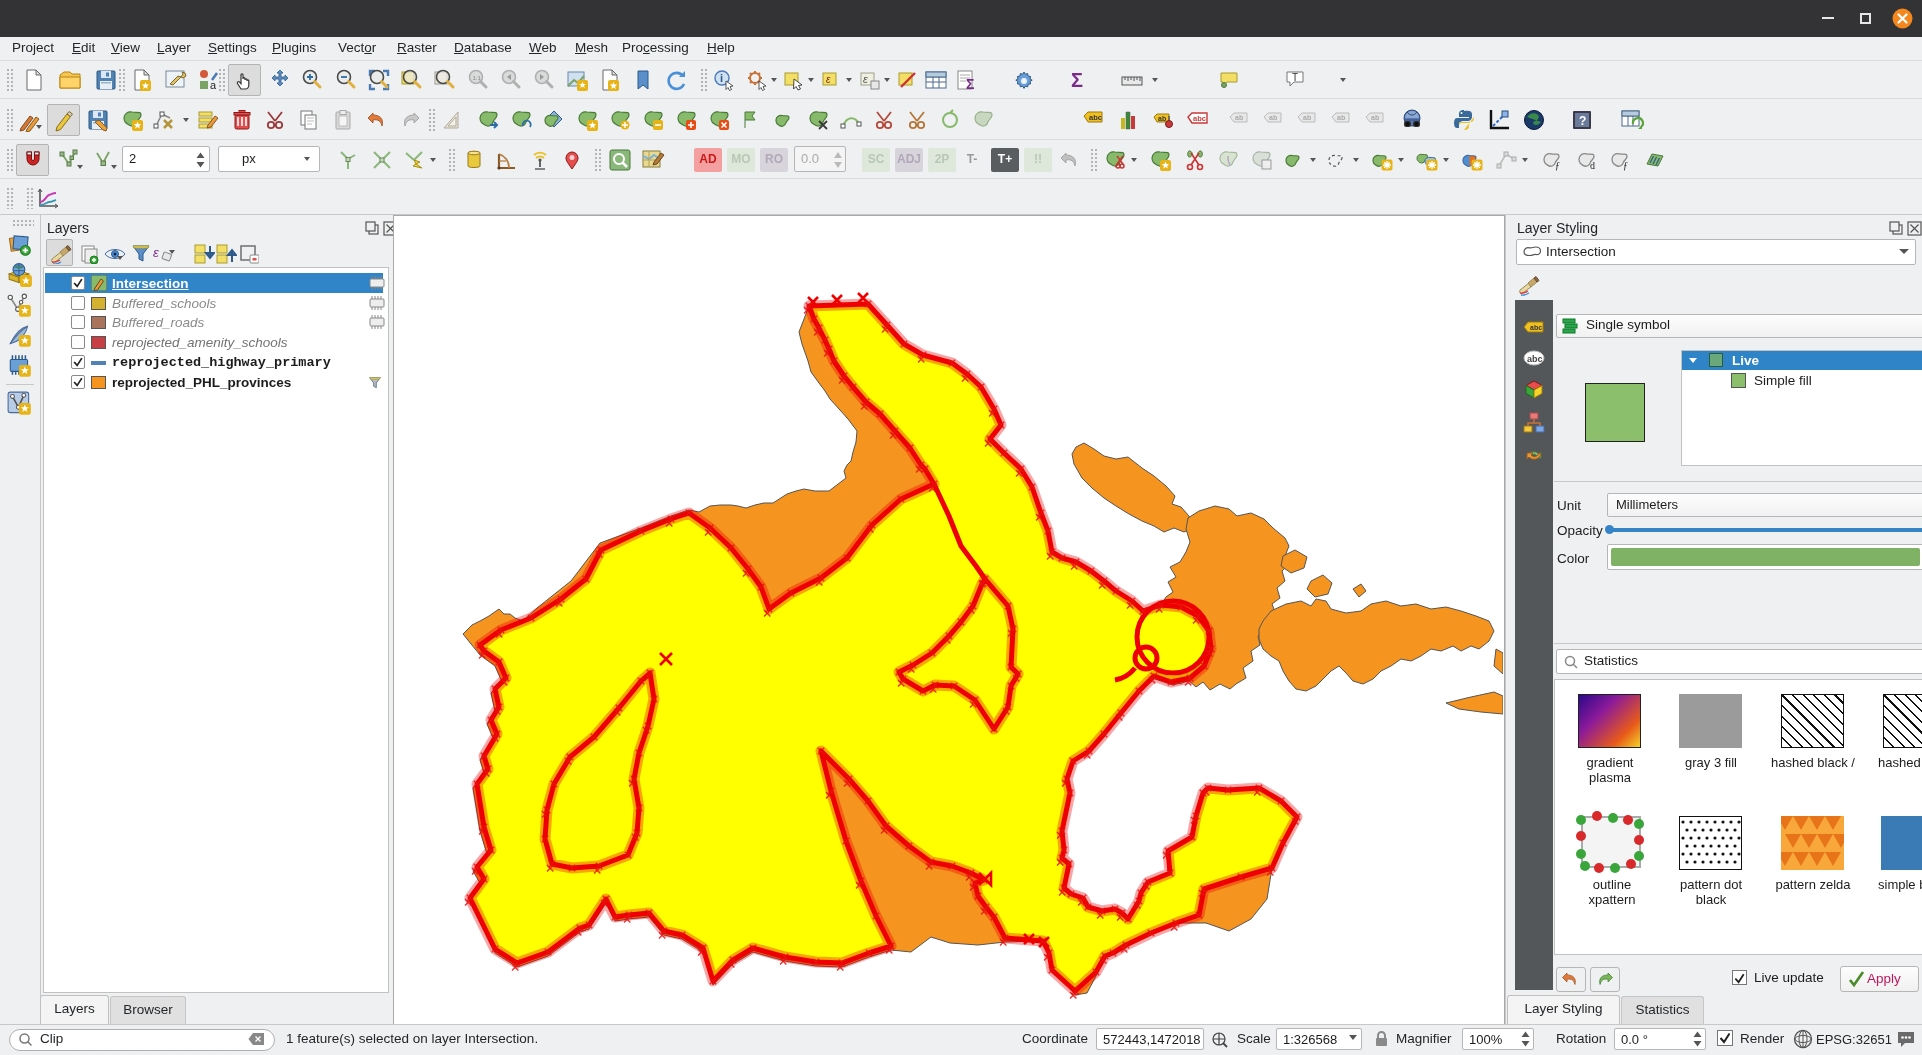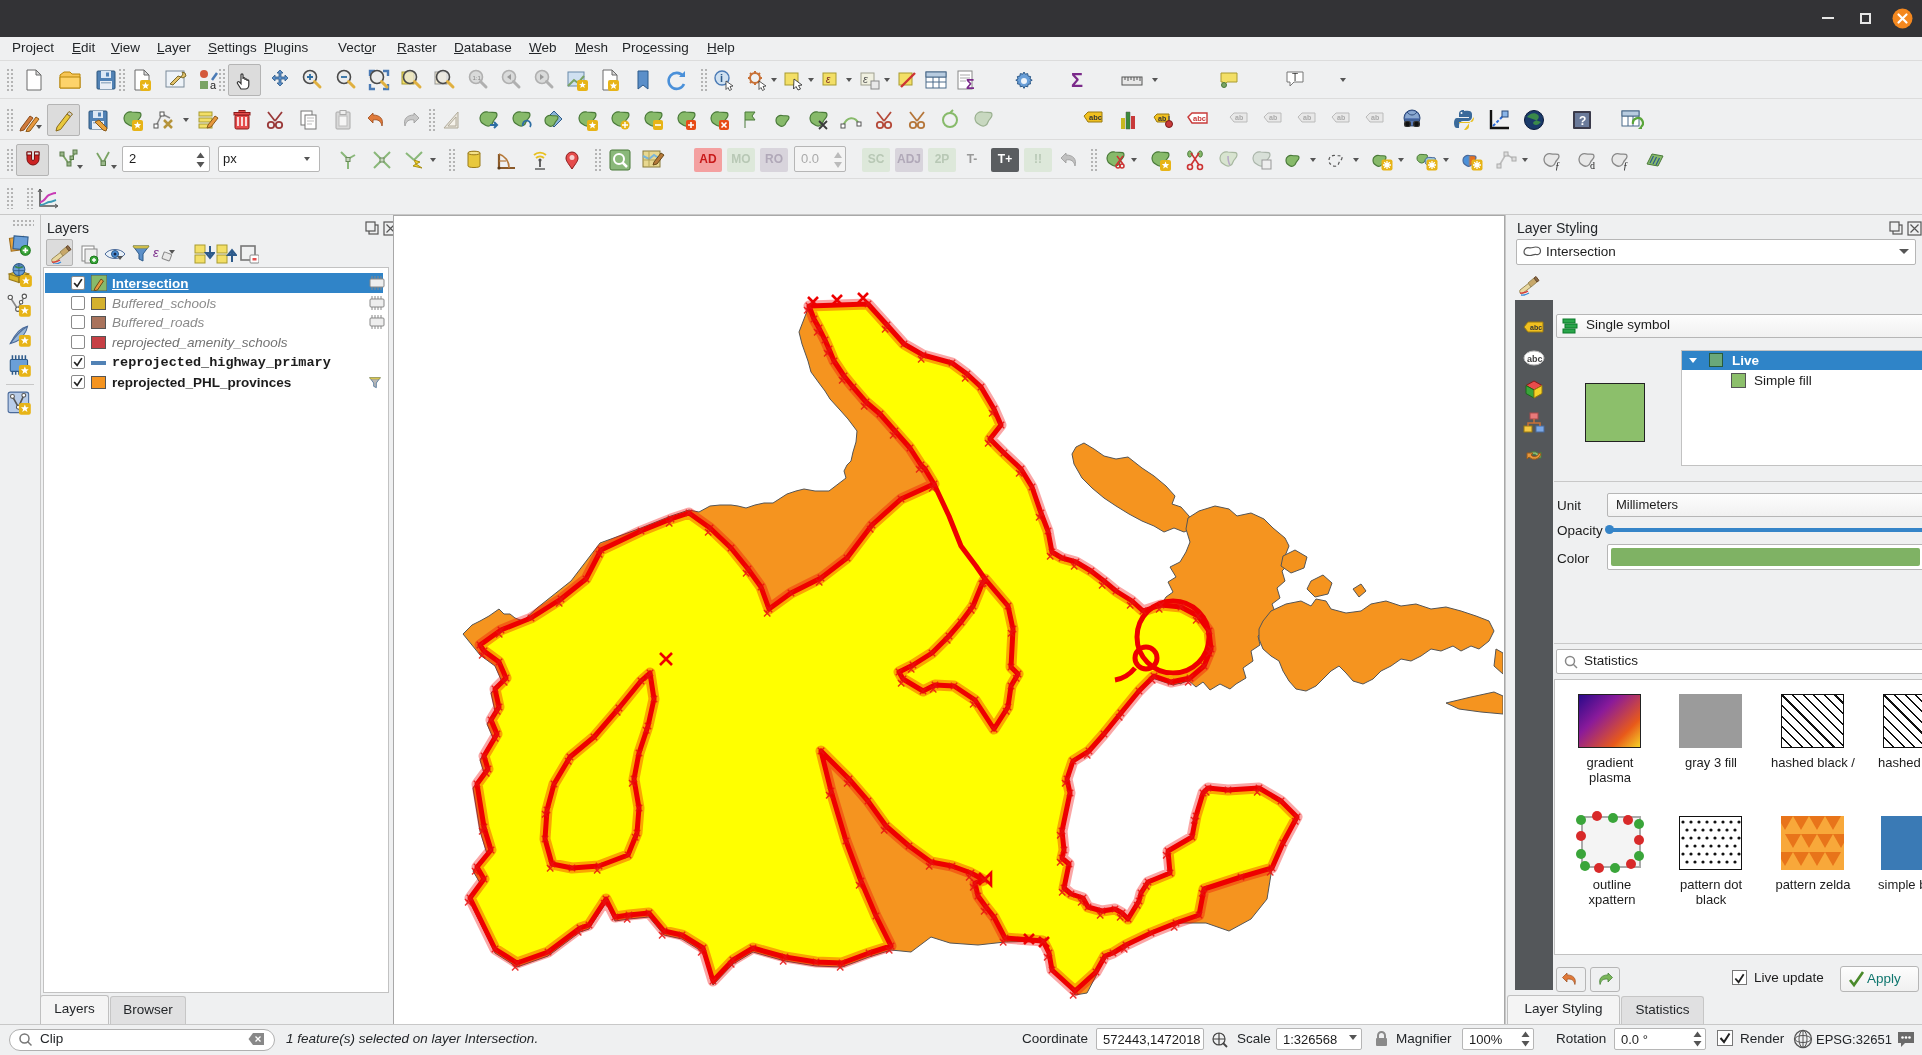--- a/index.html
+++ b/index.html
@@ -43,21 +43,21 @@
     <path d="M6.5 6.5 L14.5 14.5 M14.5 6.5 L6.5 14.5" stroke="#fff" stroke-width="2.2" stroke-linecap="round"></path>
   </svg>
 </div>
 
 <div id="menubar">
   <span class="mi" style="left:12px">Pro<u>j</u>ect</span>
   <span class="mi" style="left:72px"><u>E</u>dit</span>
   <span class="mi" style="left:111px"><u>V</u>iew</span>
   <span class="mi" style="left:157px"><u>L</u>ayer</span>
   <span class="mi" style="left:208px"><u>S</u>ettings</span>
-  <span class="mi" style="left:264px"><u>P</u>lugins</span>
+  <span class="mi" style="left:272px"><u>P</u>lugins</span>
   <span class="mi" style="left:338px">Vect<u>o</u>r</span>
   <span class="mi" style="left:397px"><u>R</u>aster</span>
   <span class="mi" style="left:454px"><u>D</u>atabase</span>
   <span class="mi" style="left:529px"><u>W</u>eb</span>
   <span class="mi" style="left:575px"><u>M</u>esh</span>
   <span class="mi" style="left:622px">Pro<u>c</u>essing</span>
   <span class="mi" style="left:707px"><u>H</u>elp</span>
 </div>
 
 <div id="toolbars">
@@ -453,21 +453,21 @@
         <rect x="2" y="4" width="4" height="4" fill="#9ab88a" stroke="#5a7a4a"></rect>
         <rect x="9" y="14" width="4" height="4" fill="#9ab88a" stroke="#5a7a4a"></rect>
         <rect x="15" y="2" width="4" height="4" fill="#9ab88a" stroke="#5a7a4a"></rect>
         <rect x="12" y="8" width="3.5" height="3.5" fill="#9ab88a" stroke="#5a7a4a"></rect>
       </svg><div class="ddarrow" style="left:77px;top:25px;"></div><svg class="abs" style="left:92px;top:8px;" width="24" height="24" viewBox="0 0 24 24">
         <path d="M5 5 l6 10 6 -11" fill="none" stroke="#7aa364" stroke-width="1.8"></path>
         <rect x="9" y="13" width="4.5" height="4.5" fill="#9ab88a" stroke="#5a7a4a"></rect>
       </svg><div class="ddarrow" style="left:111px;top:25px;"></div><div class="inputbox" style="left:122px;top:6px;width:88px;height:26px;padding:4px 6px;">2</div><svg class="abs" style="left:194px;top:11px;" width="13" height="18" viewBox="0 0 13 18">
         <path d="M6.5 1.5 l4 5.5 h-8 z" fill="#555"></path>
         <path d="M6.5 16.5 l-4 -5.5 h8 z" fill="#555"></path>
-      </svg><div class="inputbox" style="left:218px;top:6px;width:102px;height:26px;padding:4px 4px;">px</div><div class="ddarrow" style="left:304px;top:17px;"></div><svg class="abs" style="left:336px;top:8px;" width="24" height="24" viewBox="0 0 24 24">
+      </svg><div class="inputbox" style="left:218px;top:6px;width:102px;height:26px;padding:4px 23px;">px</div><div class="ddarrow" style="left:304px;top:17px;"></div><svg class="abs" style="left:336px;top:8px;" width="24" height="24" viewBox="0 0 24 24">
         <g>
           <path d="M12 21 V11 M12 11 L5 4 M12 11 l7 -4" stroke="#8ab87a" stroke-width="2" fill="none"></path>
           <rect x="10" y="9.5" width="4" height="4" fill="#c8d8c0" stroke="#6a8a5a"></rect>
         </g>
       </svg><svg class="abs" style="left:370px;top:8px;" width="24" height="24" viewBox="0 0 24 24">
         <path d="M4 4 L20 20 M20 4 L4 20" stroke="#8ab87a" stroke-width="2"></path>
         <rect x="10" y="10" width="4" height="4" fill="#c8d8c0" stroke="#6a8a5a"></rect>
       </svg><svg class="abs" style="left:402px;top:8px;" width="24" height="24" viewBox="0 0 24 24">
         <path d="M4 5 l8 7 M20 4 l-8 8" stroke="#8ab87a" stroke-width="2"></path>
         <path d="M12 12 l6 2 -4 2 6 4 -9 -2 3 -2 z" fill="#f5d327" stroke="#a8901a"></path>
@@ -1328,40 +1328,40 @@
       <path d="M14 4 l4.5 4.5 -4.5 4.5 v-2.7 c-4.4-.9 -7 .9 -7.9 5.2 c-1.8-6 1.8-9.6 7.9-9.6 z" fill="#7ab55a" stroke="#3a7a2a" stroke-width="0.7"></path>
     </svg>
     <div class="abs" style="left:226px;top:755px;width:15px;height:15px;background:#fff;border:1px solid #777;"><svg width="13" height="13" viewBox="0 0 14 14">
         <path d="M2.5 7 l3.5 4 5.5 -8.5" fill="none" stroke="#222" stroke-width="2"></path>
       </svg></div>
     <div class="abs" style="left:248px;top:755px;font-size:13.5px;color:#1c1c1c;">Live update</div>
     <div class="abs" style="left:334px;top:751px;width:79px;height:26px;border:1px solid #b6b6b6;border-radius:3px;background:linear-gradient(#fdfdfd,#f0f0f0);"></div>
     <svg class="abs" style="left:341px;top:755px;" width="18" height="18" viewBox="0 0 18 18">
       <path d="M3 10 l4 5 L16 2" fill="none" stroke="#4a8a2a" stroke-width="2.6"></path>
     </svg>
-    <div class="abs" style="left:361px;top:756px;font-size:13.5px;color:#0f766e;">Apply</div>
+    <div class="abs" style="left:361px;top:756px;font-size:13.5px;color:#be185d;">Apply</div>
 </div>
 
 <div class="tab-active" style="left:40px; top:995px; width:69px; height:29px; padding-top:5px; z-index:5;">Layers</div>
 <div class="tab-idle" style="left:110px; top:996px; width:76px; height:28px; padding-top:5px; z-index:5;">Browser</div>
 <div class="tab-active" style="left:1507px; top:995px; width:113px; height:29px; padding-top:5px; z-index:5;">Layer Styling</div>
 <div class="tab-idle" style="left:1621px; top:996px; width:83px; height:28px; padding-top:5px; z-index:5;">Statistics</div>
 
 <div id="statusbar">
     <div class="abs" style="left:9px;top:4px;width:266px;height:22px;background:#fff;border:1px solid #b0b0b0;border-radius:11px;"></div>
     <svg class="abs" style="left:18px;top:7px;" width="15" height="15" viewBox="0 0 15 15">
       <circle cx="6.5" cy="6.5" r="4.5" fill="none" stroke="#777" stroke-width="1.5"></circle>
       <path d="M9.5 9.5 l4 4" stroke="#777" stroke-width="1.5"></path>
     </svg>
     <div class="abs" style="left:40px;top:6px;font-size:13.5px;">Clip</div>
     <svg class="abs" style="left:248px;top:7px;" width="17" height="15" viewBox="0 0 17 15">
       <path d="M5 1 h11 v12 H5 L0.5 7 z" fill="#888"></path>
       <path d="M7.5 4.5 l5 5 M12.5 4.5 l-5 5" stroke="#fff" stroke-width="1.3"></path>
     </svg>
-    <div class="abs" style="left:286px;top:6px;font-size:13.5px;font-style:italic;">1 feature(s) selected on layer Intersection.</div>
+    <div class="abs" style="left:286px;top:6px;font-size:13.5px;">1 feature(s) selected on layer Intersection.</div>
     <div class="abs" style="left:1022px;top:6px;font-size:13.5px;">Coordinate</div>
     <div class="inputbox" style="left:1096px;top:3px;width:108px;height:22px;padding:3px 6px;font-size:13px;">572443,1472018</div>
     <svg class="abs" style="left:1210px;top:5px;" width="18" height="18" viewBox="0 0 18 18">
       <path d="M3 9 a6 6 0 0 1 12 0 a6 6 0 0 1 -12 0 z M9 3 v12 M3 9 h12" fill="none" stroke="#444" stroke-width="1.2"></path>
       <path d="M13 13 l4 4" stroke="#444" stroke-width="1.8"></path>
     </svg>
     <div class="abs" style="left:1237px;top:6px;font-size:13.5px;">Scale</div>
     <div class="inputbox" style="left:1276px;top:3px;width:86px;height:22px;padding:3px 6px;font-size:13px;">1:326568</div>
     <svg class="abs" style="left:1348px;top:9px;" width="10" height="8" viewBox="0 0 10 8">
       <path d="M1 1 l4 5 4-5 z" fill="#555"></path>

